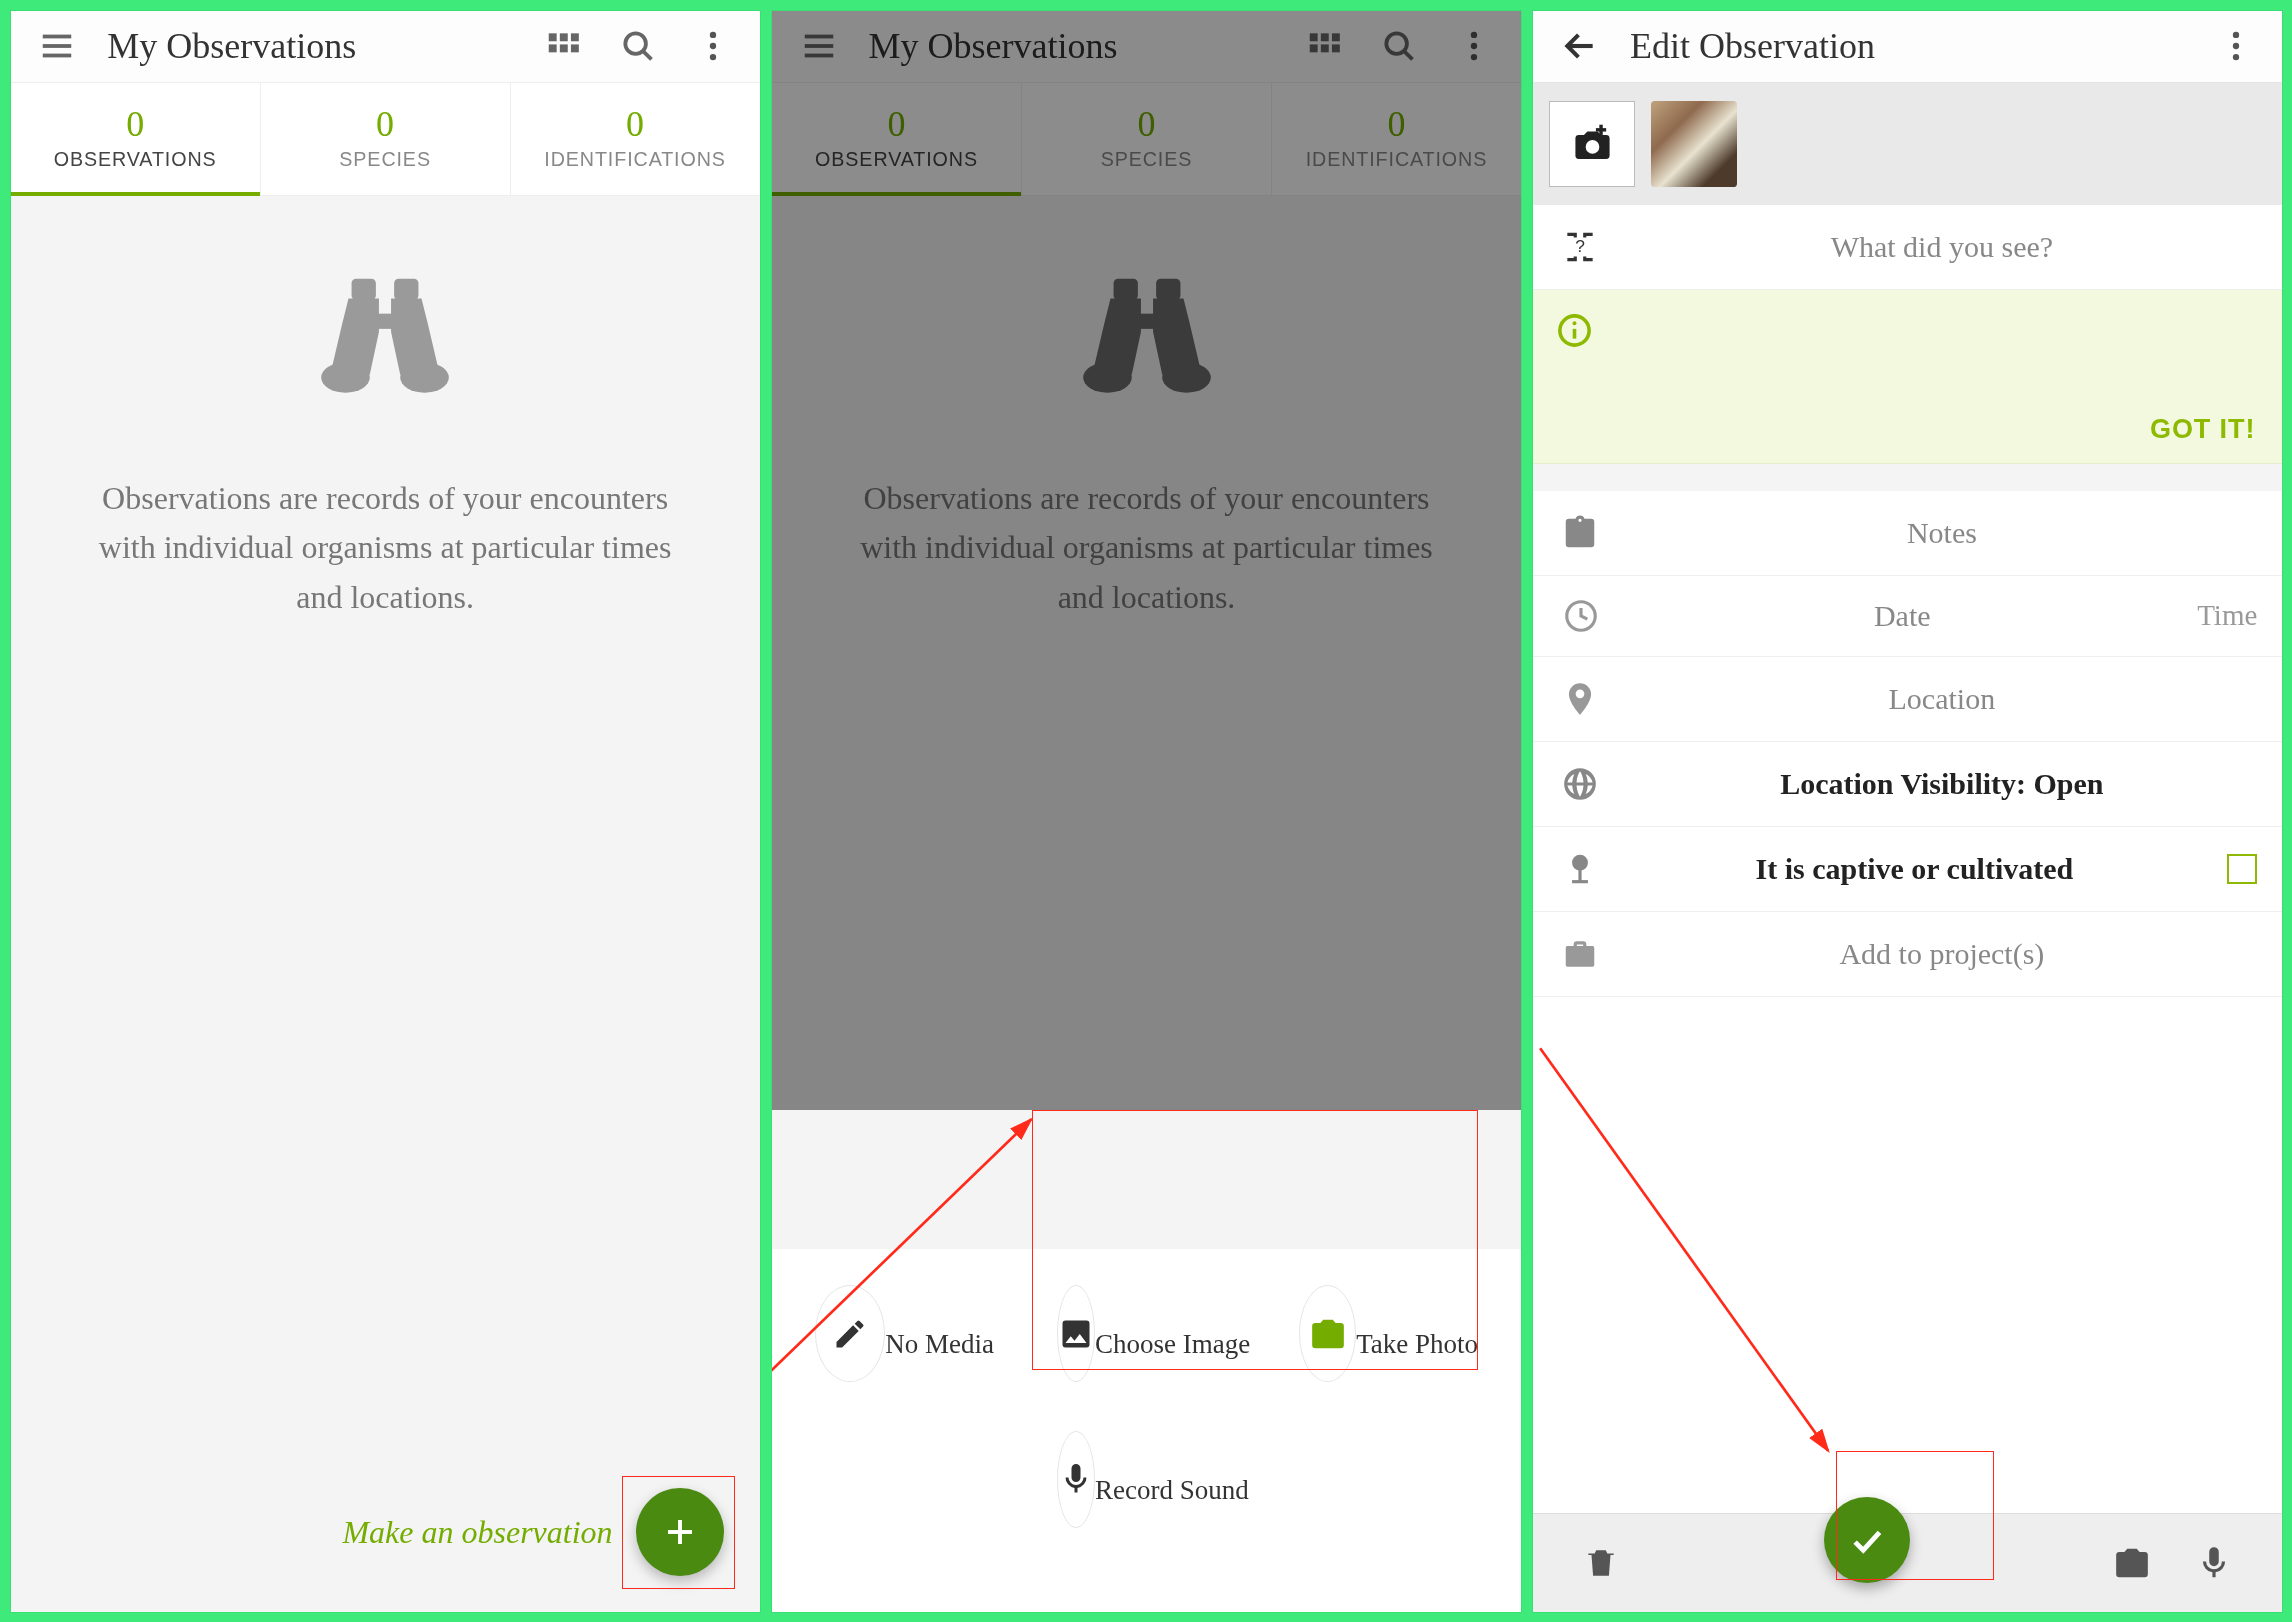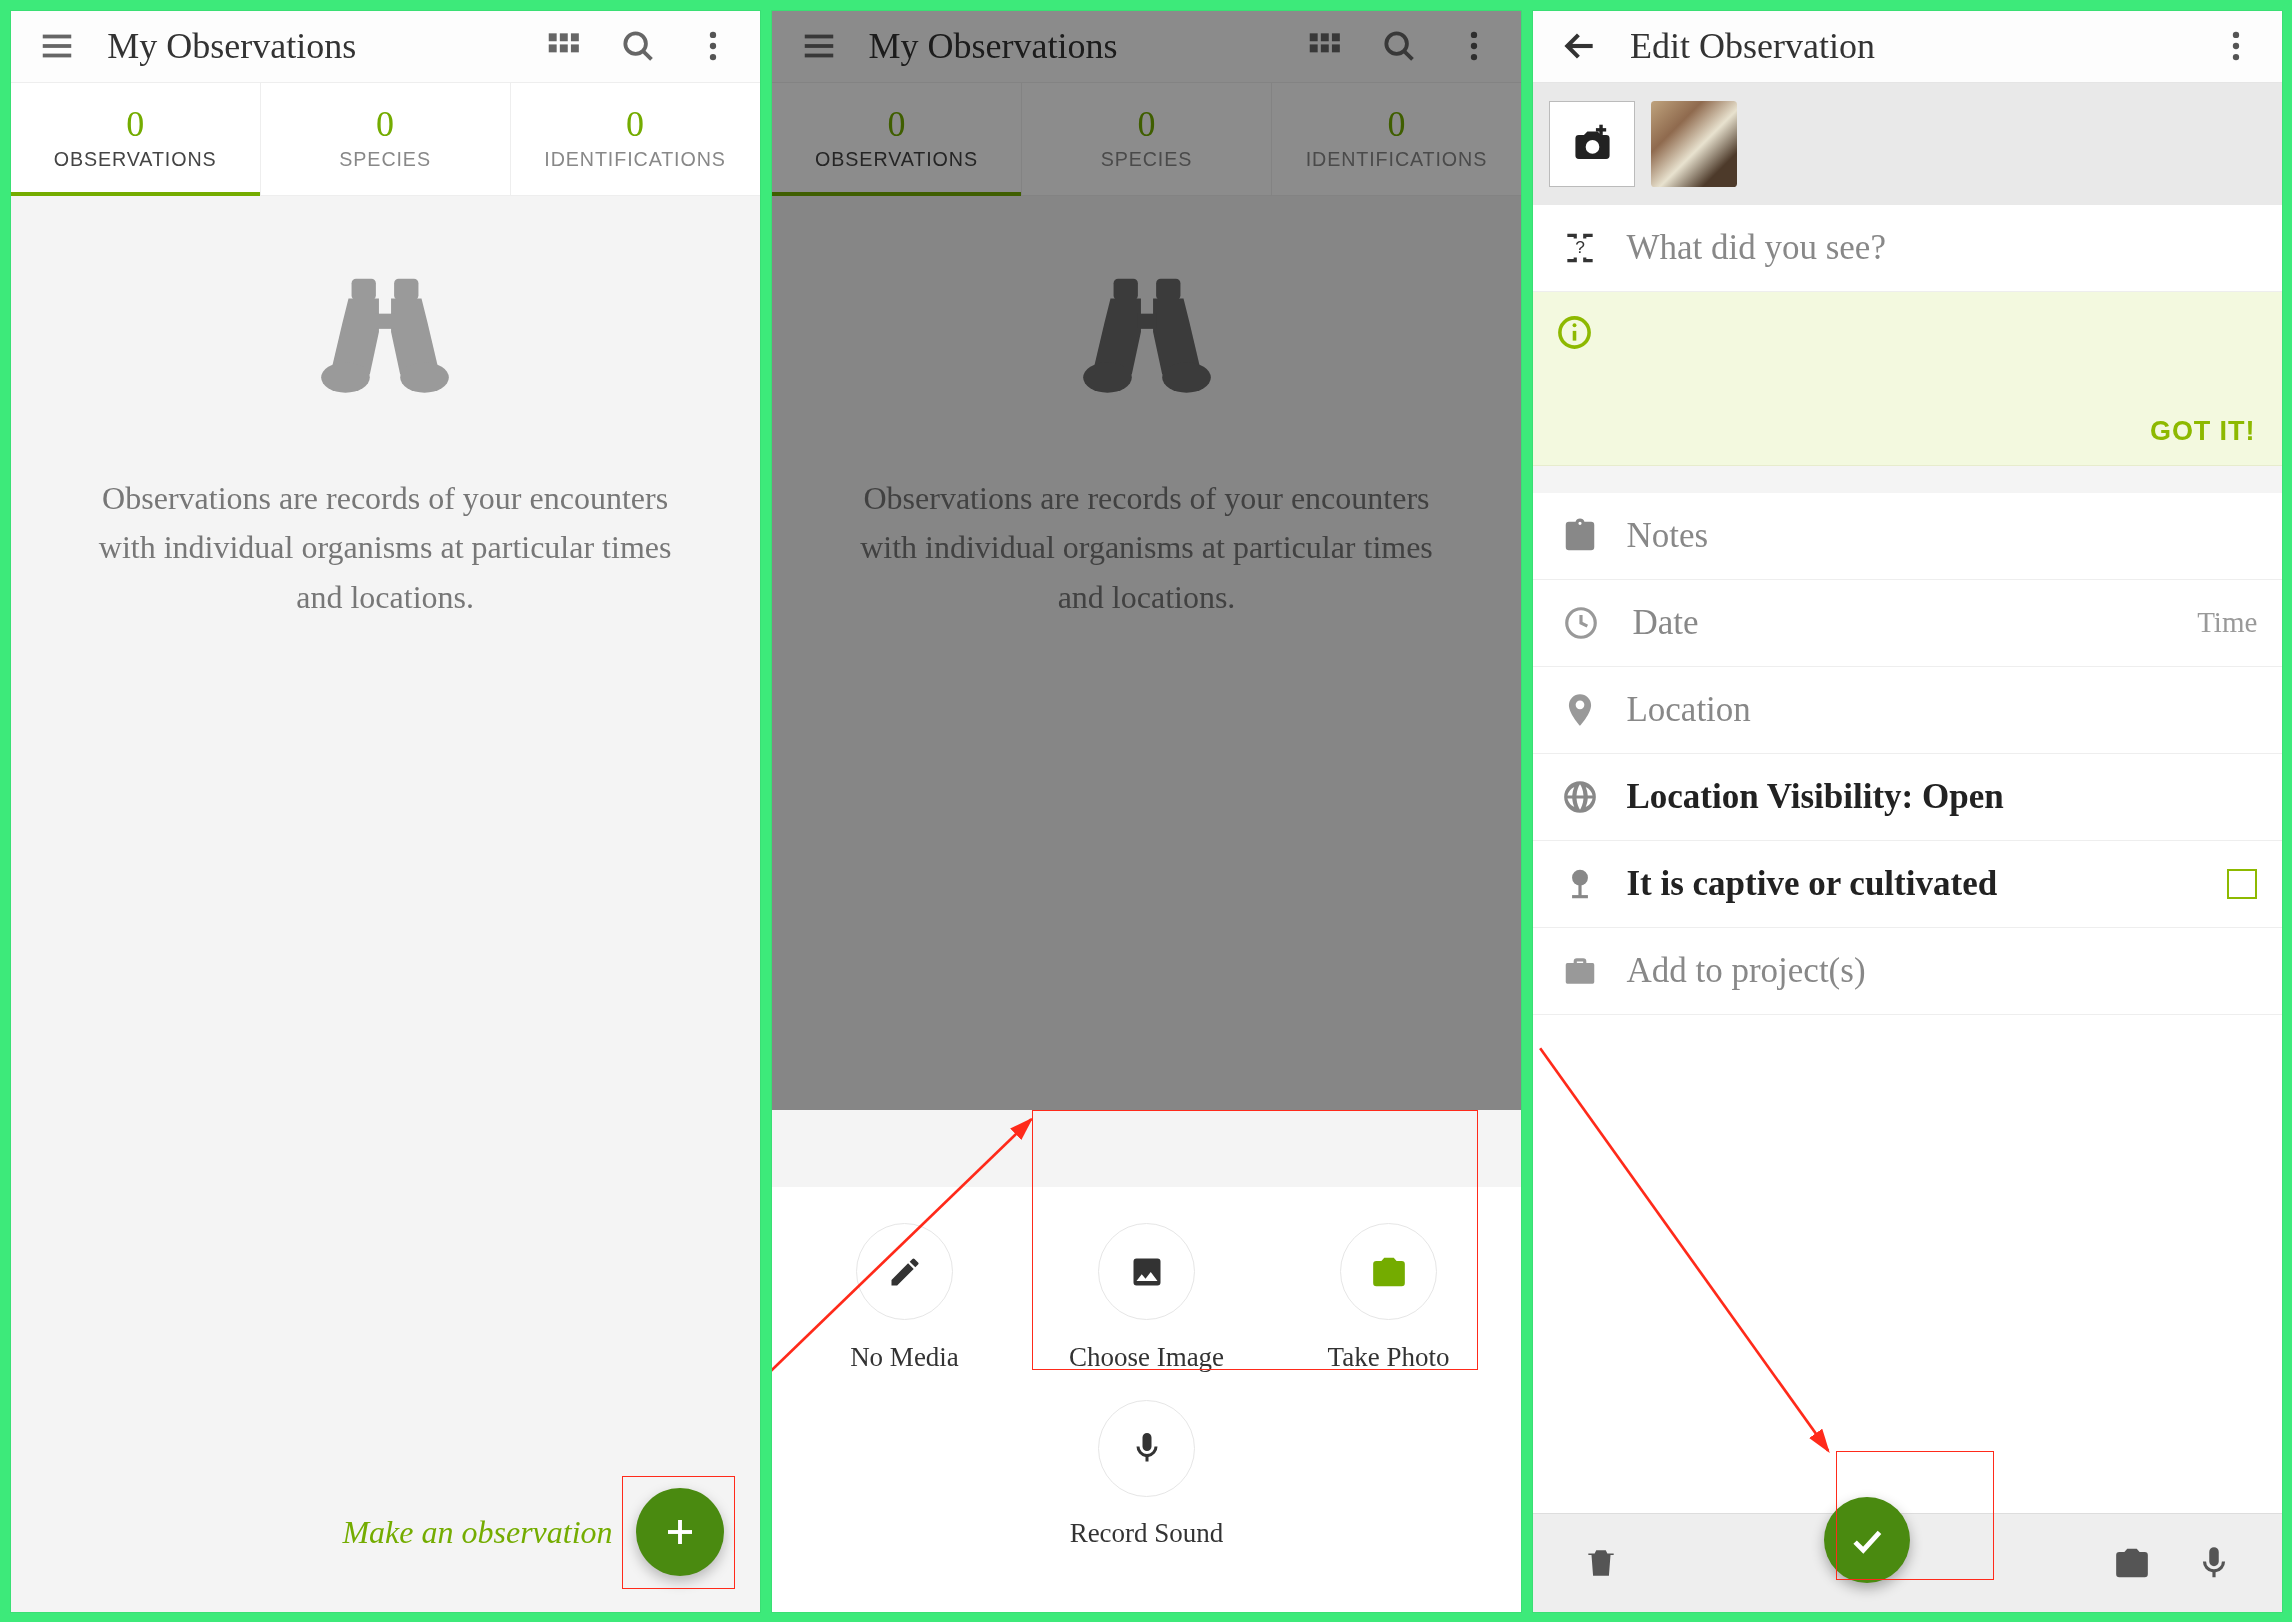--- a/index.html
+++ b/index.html
@@ -120,21 +120,21 @@
   .sheet {
     position: absolute; left: 0; right: 0; bottom: 0;
     background: #fff;
     padding: 36px 0 36px;
   }
   .sheet-row {
     display: flex; justify-content: center; gap: 63px;
     margin-bottom: 27px;
   }
   .sheet-item {
-    display: flex; flex-direction: column; align-items: center;
+    display: flex; flex-direction: row; align-items: center;
     width: 179px;
   }
   .sheet-bubble {
     width: 97px; height: 97px; border-radius: 50%;
     border: 1.8px solid #e6e6e6;
     display: flex; align-items: center; justify-content: center;
     margin-bottom: 21.5px;
   }
   .sheet-item .cap { font-size: 27px; color: #333; white-space: nowrap; }
 
@@ -157,21 +157,21 @@
   }
 
   .form { flex: 1; display: flex; flex-direction: column; }
   .row {
     display: flex; align-items: center;
     padding: 23px 25px;
     gap: 25px;
     border-bottom: 0.9px solid #eee;
     background: #fff;
   }
-  .row .txt { flex: 1; font-size: 35px; color: #888; }
+  .row .txt { flex: 1; font-size: 30px; color: #888; text-align: center; }
   .row .txt.strong { color: #222; font-weight: 600; font-family: "Segoe Script", cursive; }
   .row.hint {
     background: #f3f9df;
     border-bottom: 0.9px solid #e7eccd;
     flex-direction: column;
     align-items: flex-end;
     padding: 36px 27px 18px;
     position: relative;
   }
   .row.hint .info-ic { position: absolute; left: 21.5px; top: 21.5px; }

